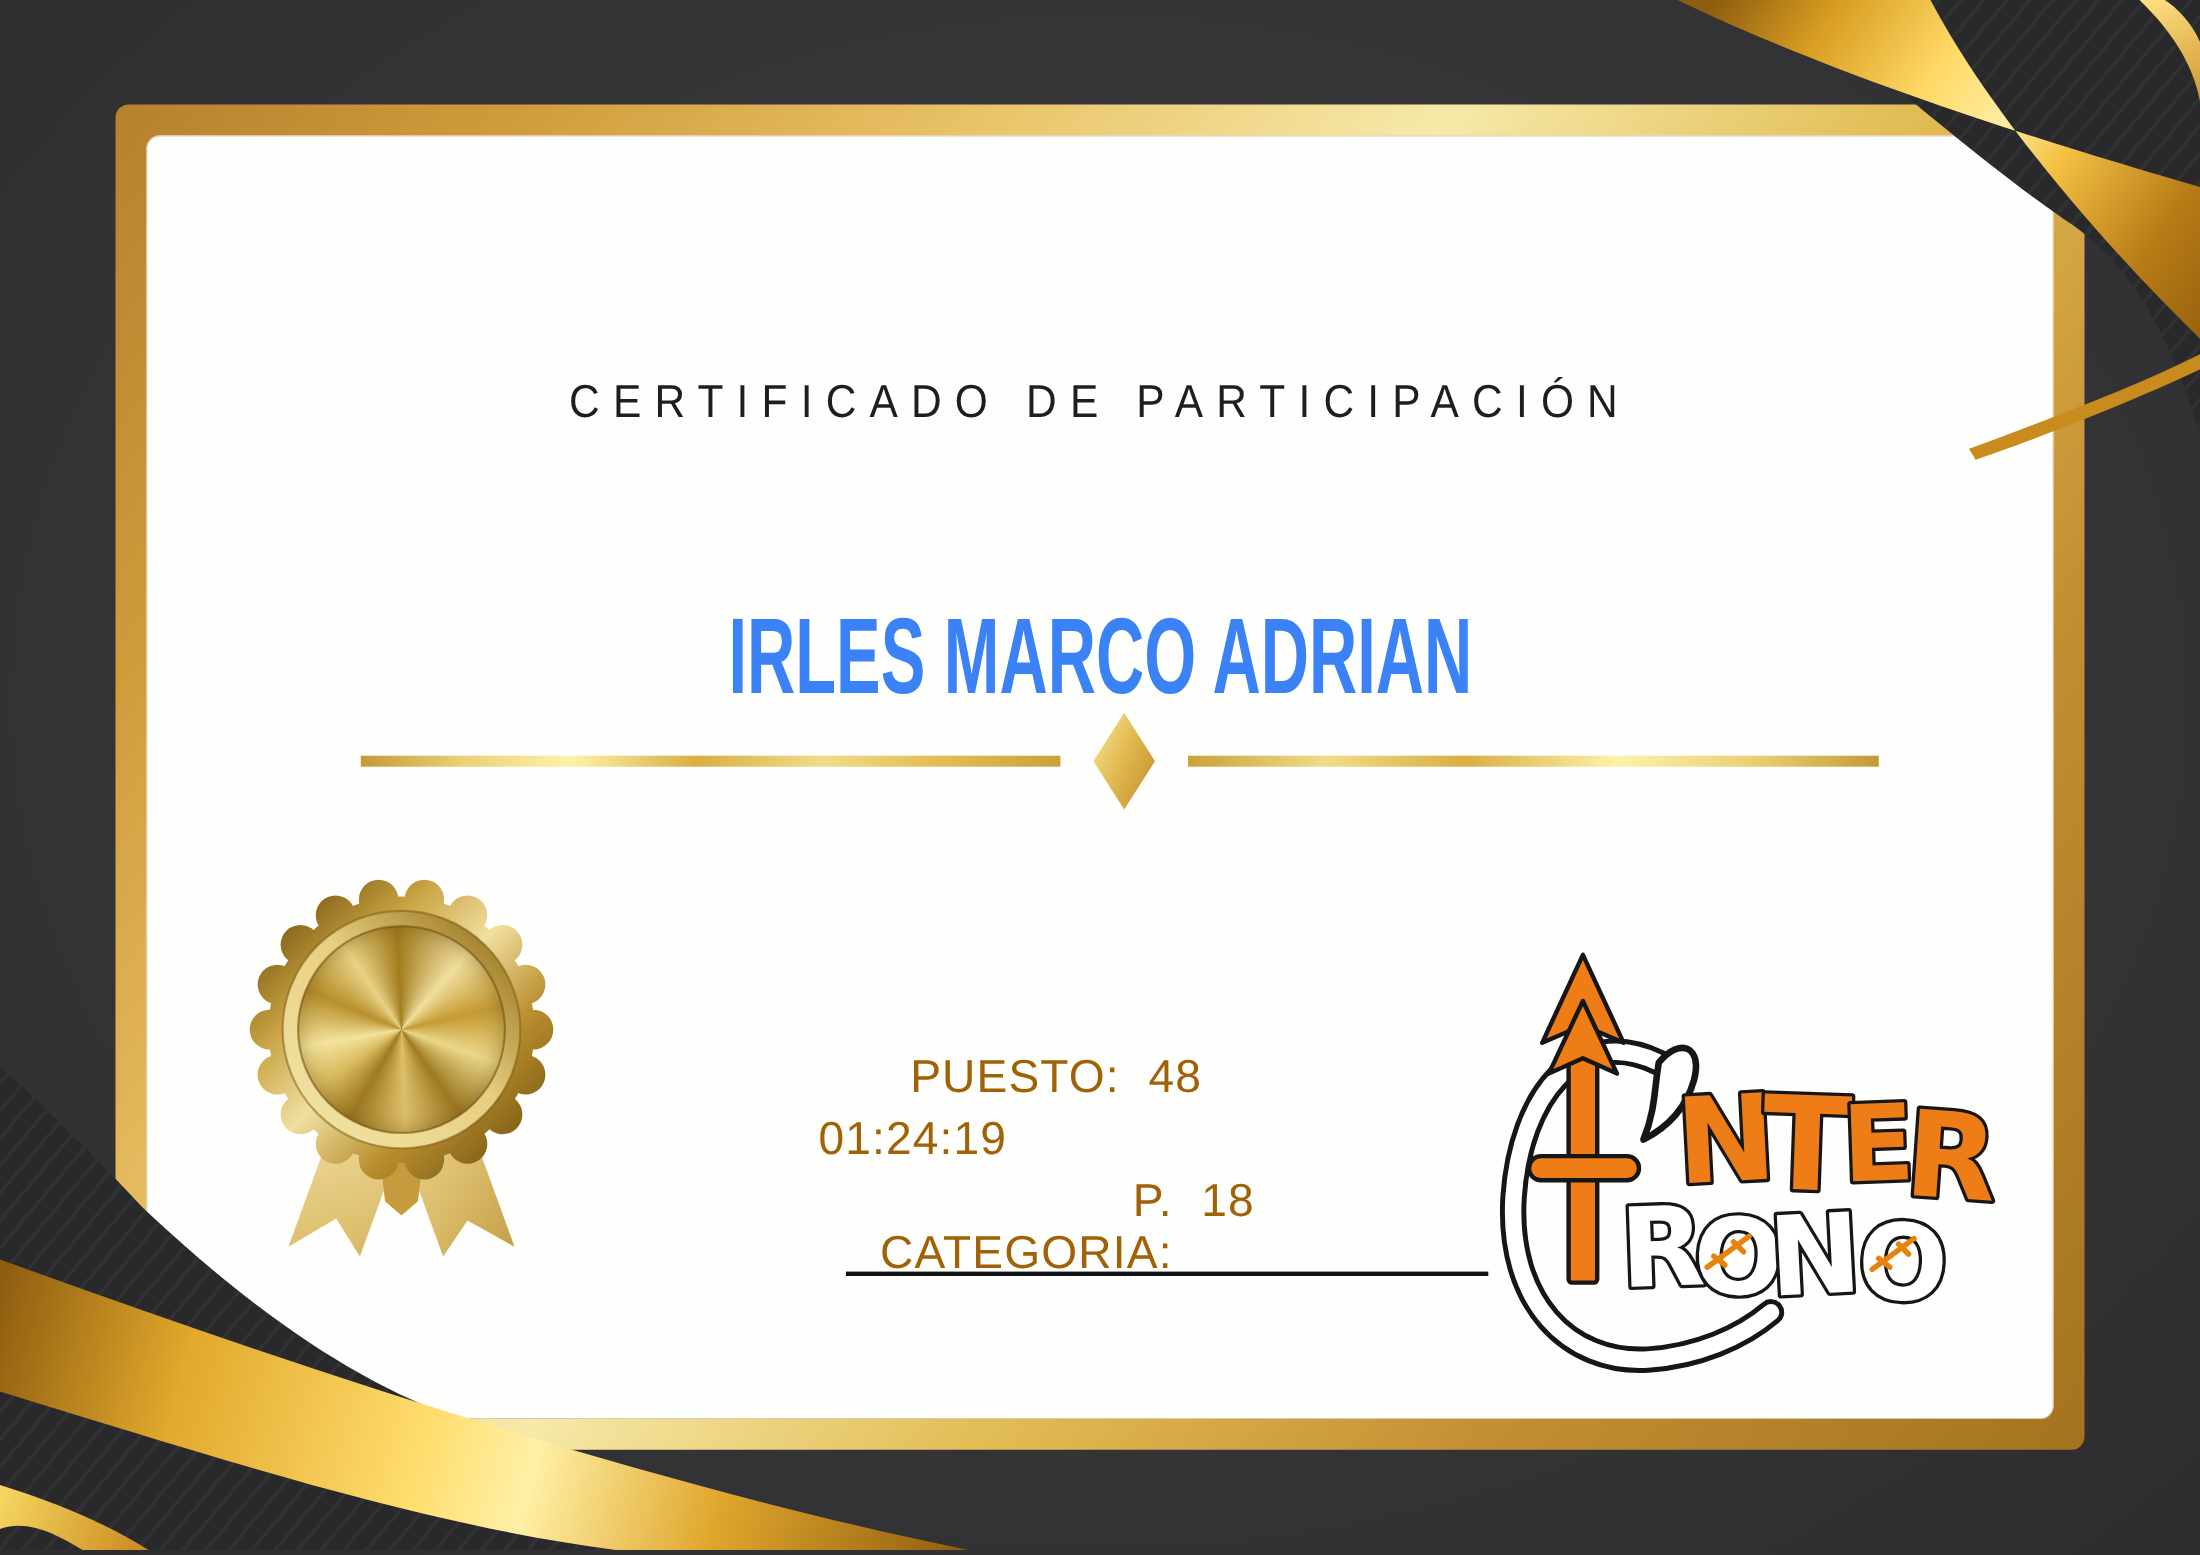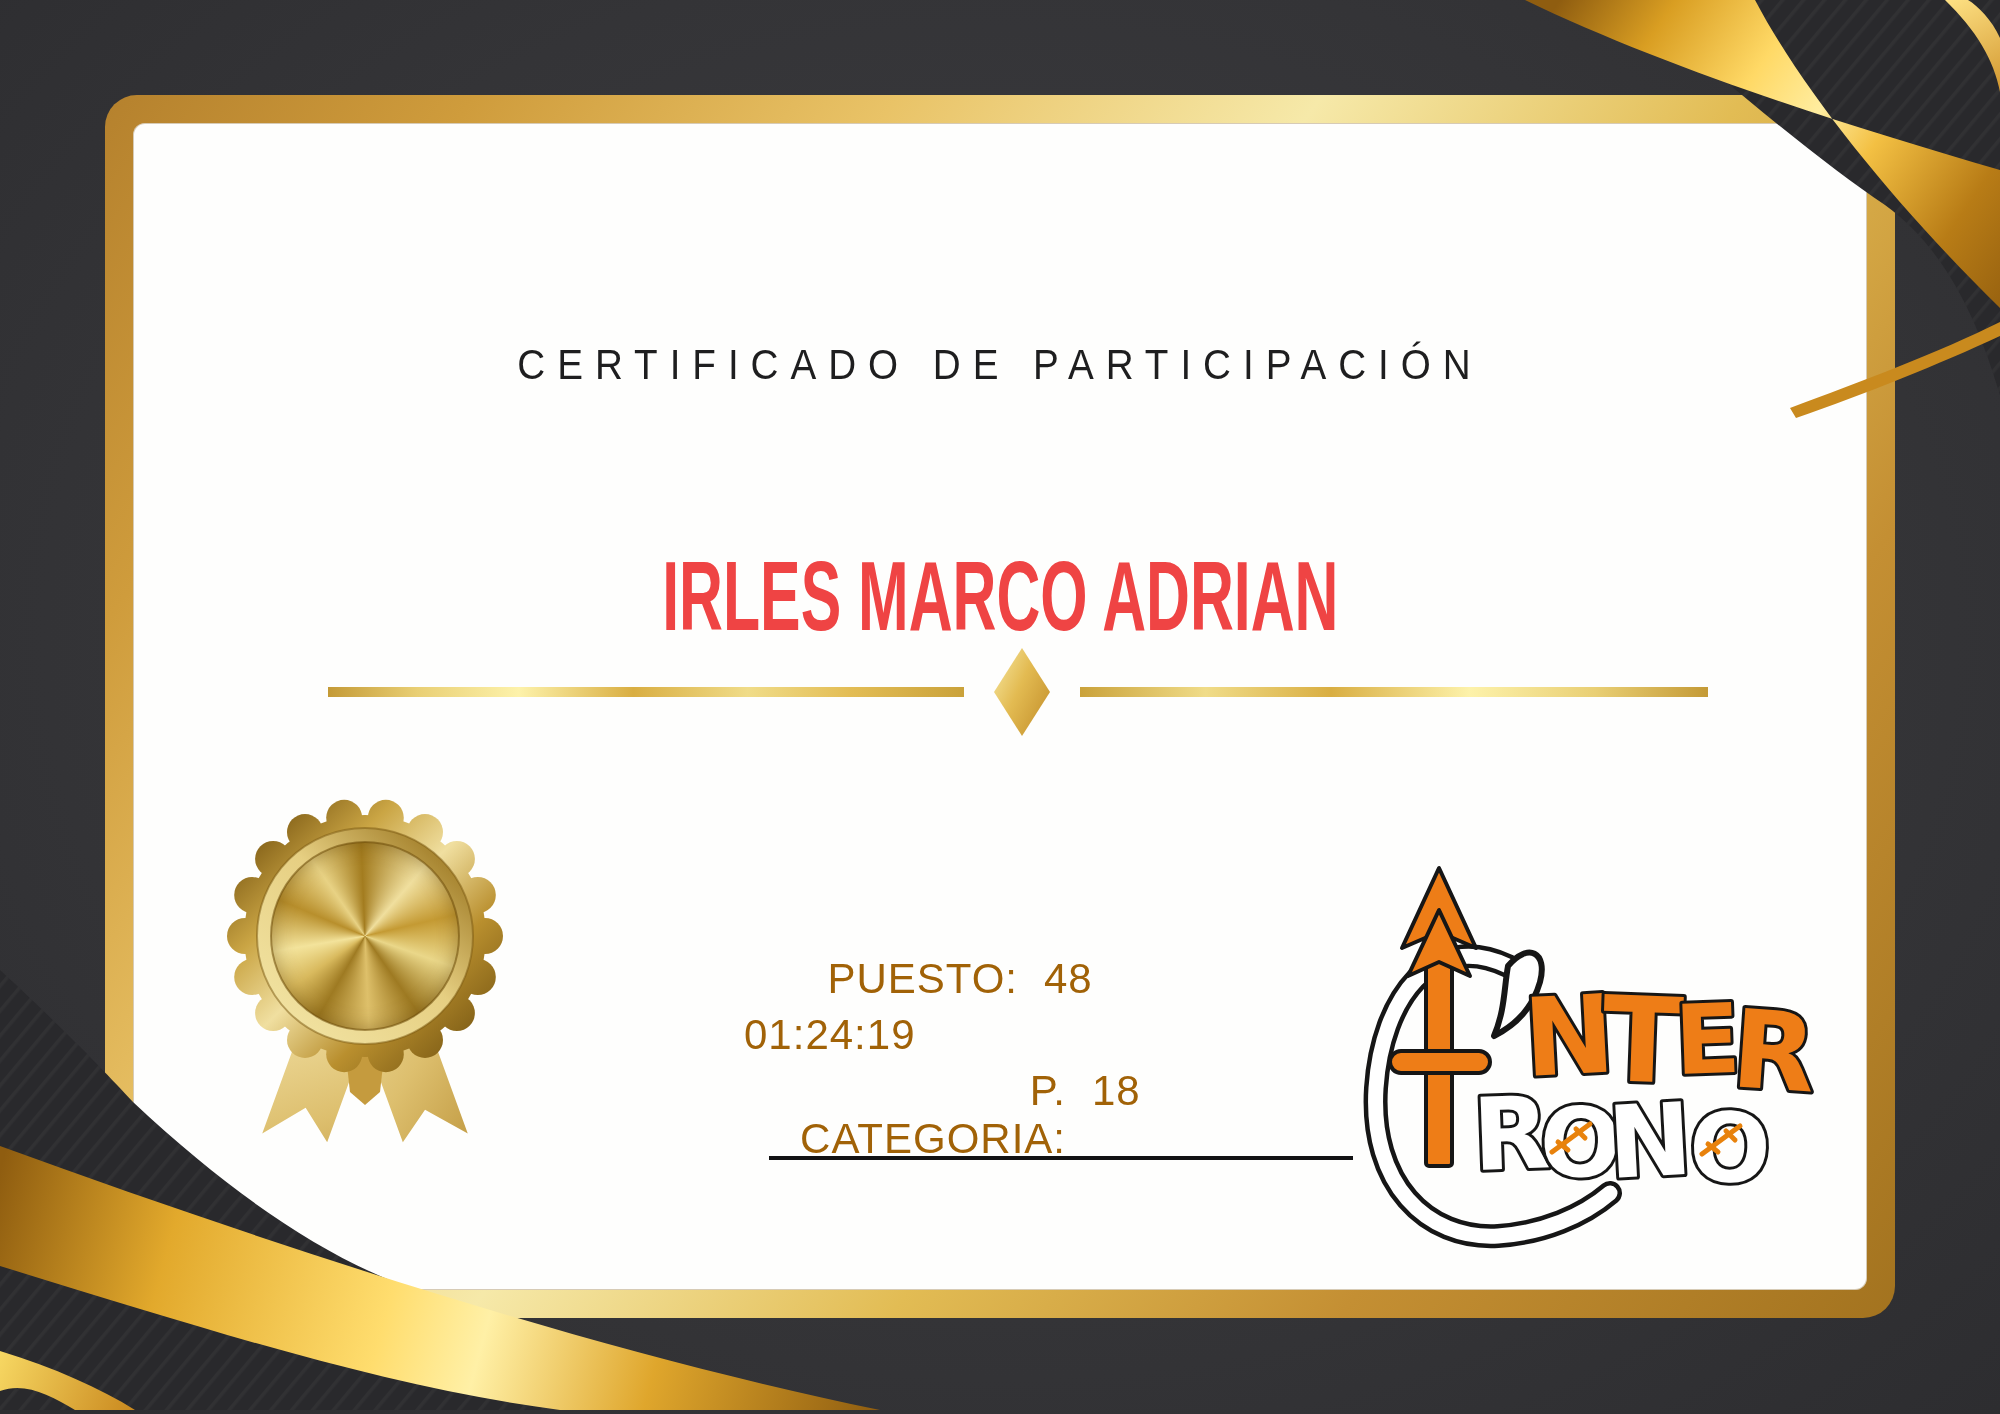--- a/index.html
+++ b/index.html
@@ -4,38 +4,38 @@
 <style>
   html,body{margin:0;padding:0;background:#222;}
   .canvas{
     position:relative;width:2000px;height:1414px;overflow:hidden;
     background:radial-gradient(ellipse at 50% 45%, #3d3d41 0%, #343437 62%, #2d2d30 100%);
     font-family:"Liberation Sans", sans-serif;
   }
   
   .frame{
     position:absolute;left:105px;top:95px;width:1790px;height:1223px;
-    border-radius:32px;
+    border-radius:12px;
     background:linear-gradient(125deg,#b5812d 0%,#cf9c3c 14%,#e9c367 30%,#f6e9a9 46%,#e2bc54 62%,#c48f33 79%,#a3731f 100%);
     z-index:1;
   }
   .cert{
     position:absolute;left:28px;top:28px;right:28px;bottom:28px;
     background:#fefefd;border-radius:12px;
     box-shadow:inset 0 0 0 1px rgba(125,85,20,.30);
   }
   
   .title{
     position:absolute;left:0;right:0;top:218px;text-align:center;
     font-size:42px;letter-spacing:13px;color:#1e1e1f;font-weight:400;
     transform:scaleX(.92);
   }
   .name{
     position:absolute;left:0;right:0;top:418px;text-align:center;
-    font-size:98px;font-weight:700;color:#ef4444;line-height:110px;white-space:nowrap;
+    font-size:98px;font-weight:700;color:#3b82f6;line-height:110px;white-space:nowrap;
   }
   .name span{display:inline-block;transform:scaleX(.62);transform-origin:50% 50%;}
   .divider{
     position:absolute;left:0;right:0;top:524px;height:90px;
     display:flex;align-items:center;justify-content:center;transform:translateX(18px);
   }
   .divider .bar{
     height:10px;width:636px;
     background:linear-gradient(90deg,#c49a36 0%,#e9cf74 14%,#fdf2aa 30%,#d9ae42 48%,#f0dc88 66%,#e3bd55 82%,#caa23a 100%);
   }

